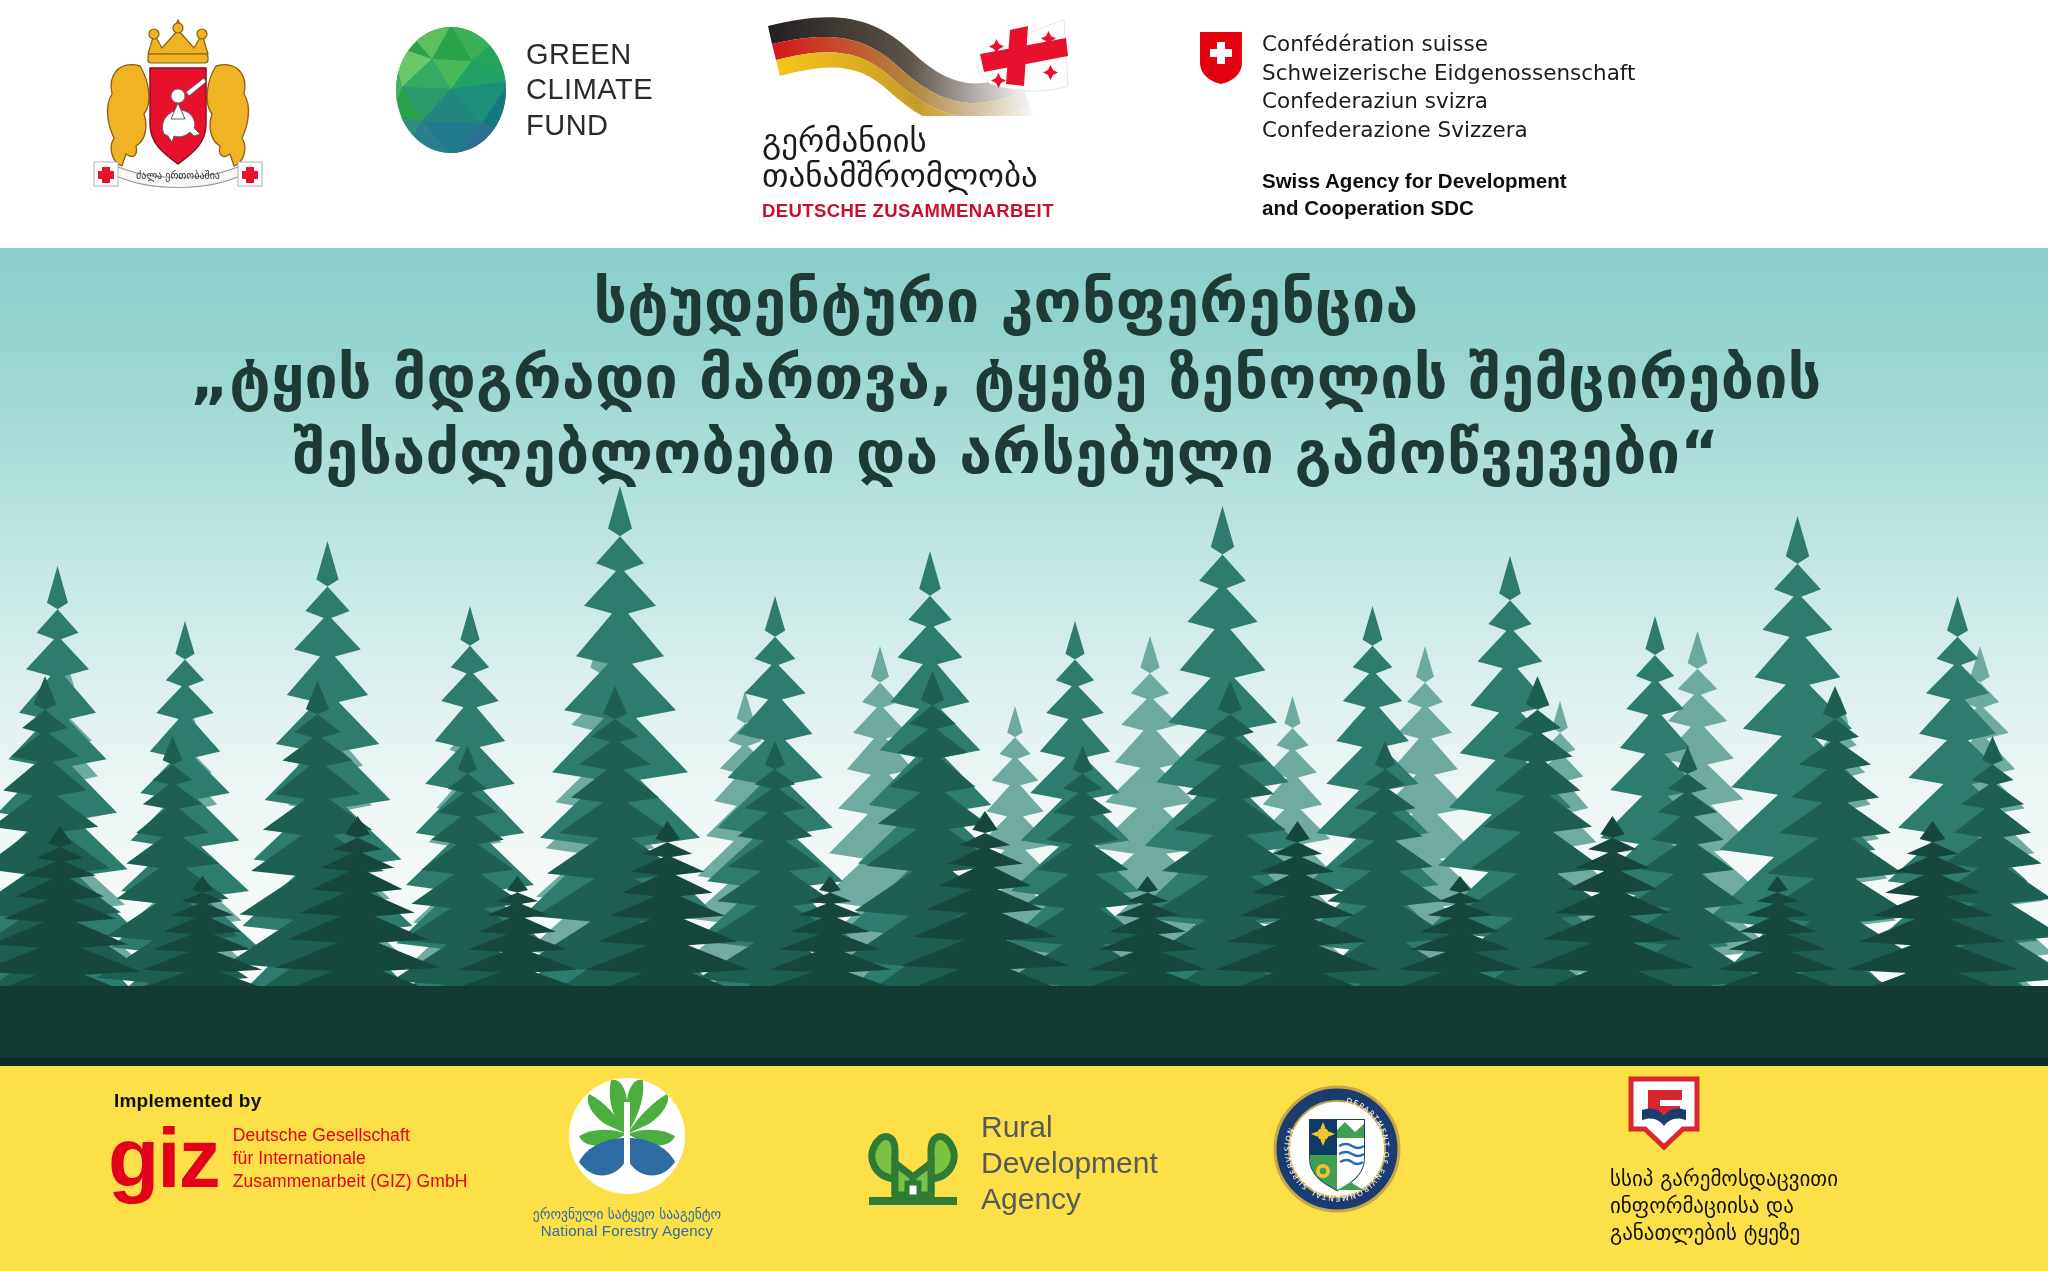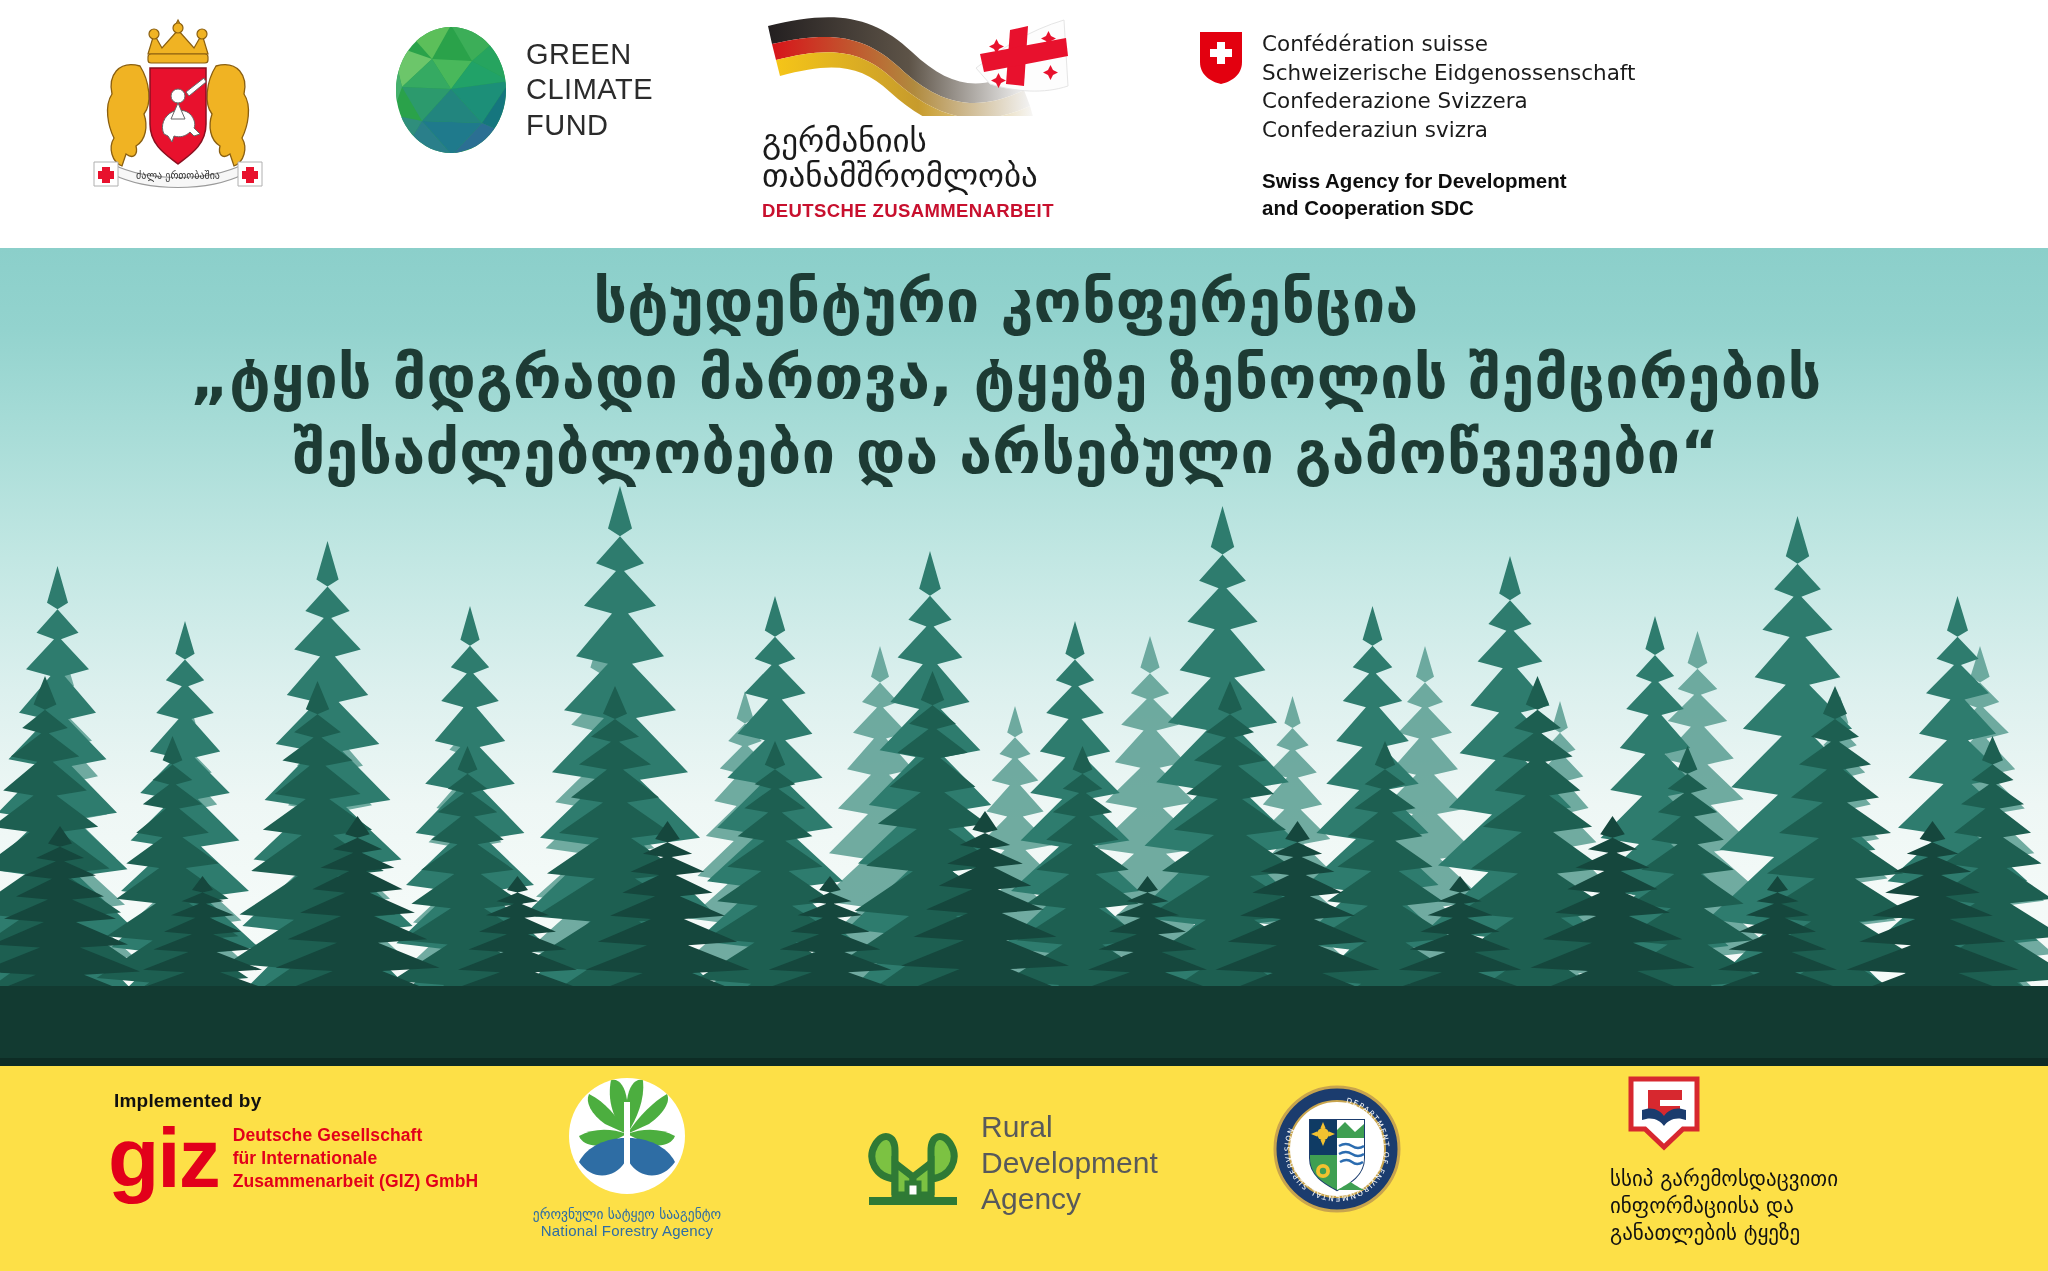--- a/index.html
+++ b/index.html
@@ -72,21 +72,21 @@
     position: absolute; left: 0; top: 1066px;
     width: 2048px; height: 205px; background: #fde047;
   }
   .impl-label {
     position: absolute; left: 114px; top: 24px;
     font-size: 19px; font-weight: 700; color: #101010; letter-spacing: .2px;
   }
   .giz { position: absolute; left: 108px; top: 58px; display: flex; align-items: center; gap: 14px; }
   .giz-word { font-size: 84px; font-weight: 700; color: #e2001a; line-height: .82;
               font-family: "Liberation Sans", sans-serif; letter-spacing: -2px; }
-  .giz-sub { font-size: 17.5px; font-weight: 700; color: #e2001a; line-height: 1.32; letter-spacing: .1px; }
+  .giz-sub { font-size: 17.5px; font-weight: 400; color: #e2001a; line-height: 1.32; letter-spacing: .1px; }
 
   .nfa { position: absolute; left: 527px; top: 10px; width: 200px; text-align: center; }
   .nfa-mark { width: 120px; height: 120px; margin: 0 auto; }
   .nfa-ka { font-size: 13.5px; color: #2e6da4; margin-top: 6px; font-family: "DejaVu Sans", sans-serif; }
   .nfa-en { font-size: 15px; color: #2e6da4; font-weight: 400; letter-spacing: .2px; }
 
   .rda { position: absolute; left: 865px; top: 43px; display: flex; align-items: center; gap: 20px; }
   .rda-mark { width: 96px; height: 92px; }
   .rda-text { font-size: 30px; color: #58595b; line-height: 1.2; }
 
@@ -224,22 +224,22 @@
 
     <div class="swiss">
       <svg class="swiss-shield" viewBox="0 0 46 56">
         <path d="M2 2 h42 v30 c0 14 -12 20 -21 22 C14 52 2 46 2 32 Z" fill="#e3000f"></path>
         <path d="M19 12 h8 v7 h7 v8 h-7 v7 h-8 v-7 h-7 v-8 h7 z" fill="#ffffff"></path>
       </svg>
       <div>
         <div class="swiss-lines">
           <div>Confédération suisse</div>
           <div>Schweizerische Eidgenossenschaft</div>
+          <div>Confederaziun svizra</div>
           <div>Confederazione Svizzera</div>
-          <div>Confederaziun svizra</div>
         </div>
         <div class="swiss-bold">
           <div>Swiss Agency for Development</div>
           <div>and Cooperation SDC</div>
         </div>
       </div>
     </div>
   </div>
 
   <div class="hero">

